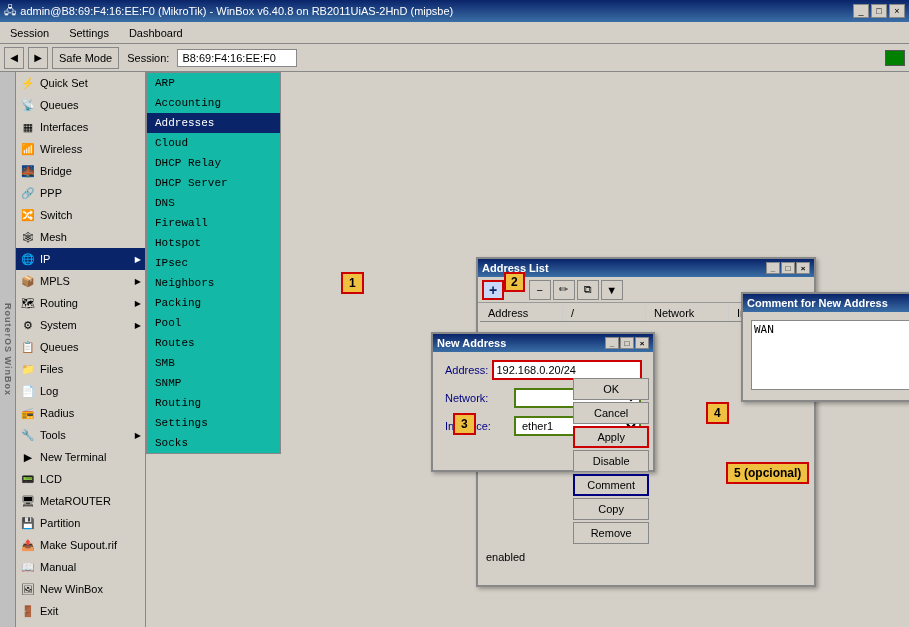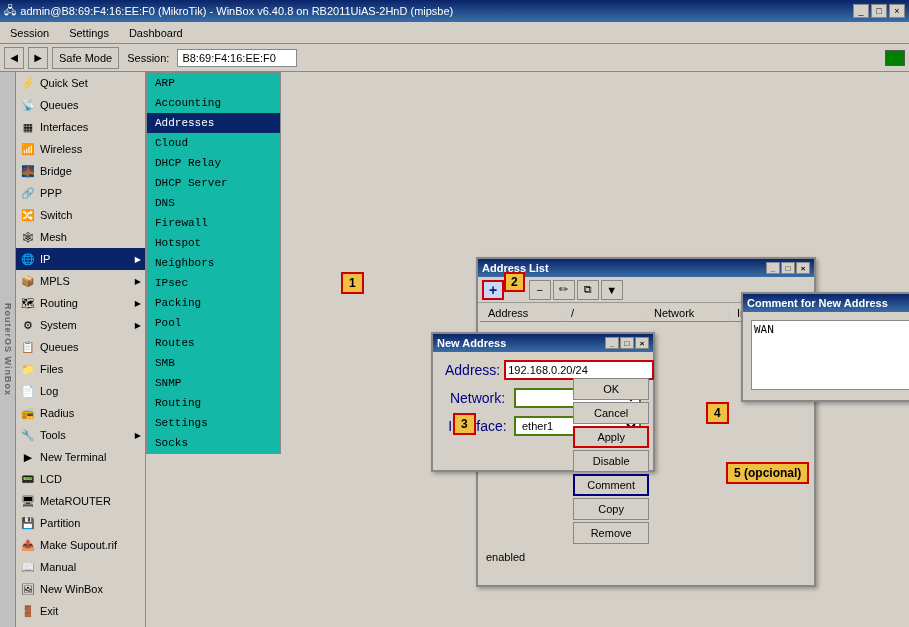--- a/index.html
+++ b/index.html
@@ -240,22 +240,22 @@
       z-index: 30;
     }
     .form-row {
       display: flex;
       align-items: center;
       padding: 4px 8px;
       gap: 4px;
     }
     .form-label {
       width: 65px;
-      text-align: center;
-      font-size: 14px;
+      text-align: left;
+      font-size: 11px;
       color: #000080;
     }
     .form-input {
       flex: 1;
       height: 20px;
       border: 2px solid #000080;
       background: white;
       font-size: 11px;
       padding: 0 2px;
     }
@@ -513,24 +513,24 @@
       <div class="sub-menu-item">
           <span>DNS</span>
         </div>
       <div class="sub-menu-item">
           <span>Firewall</span>
         </div>
       <div class="sub-menu-item">
           <span>Hotspot</span>
         </div>
       <div class="sub-menu-item">
+          <span>IPsec</span>
+        </div>
+      <div class="sub-menu-item">
           <span>Neighbors</span>
-        </div>
-      <div class="sub-menu-item">
-          <span>IPsec</span>
         </div>
       <div class="sub-menu-item">
           <span>Packing</span>
         </div>
       <div class="sub-menu-item">
           <span>Pool</span>
         </div>
       <div class="sub-menu-item">
           <span>Routes</span>
         </div>

